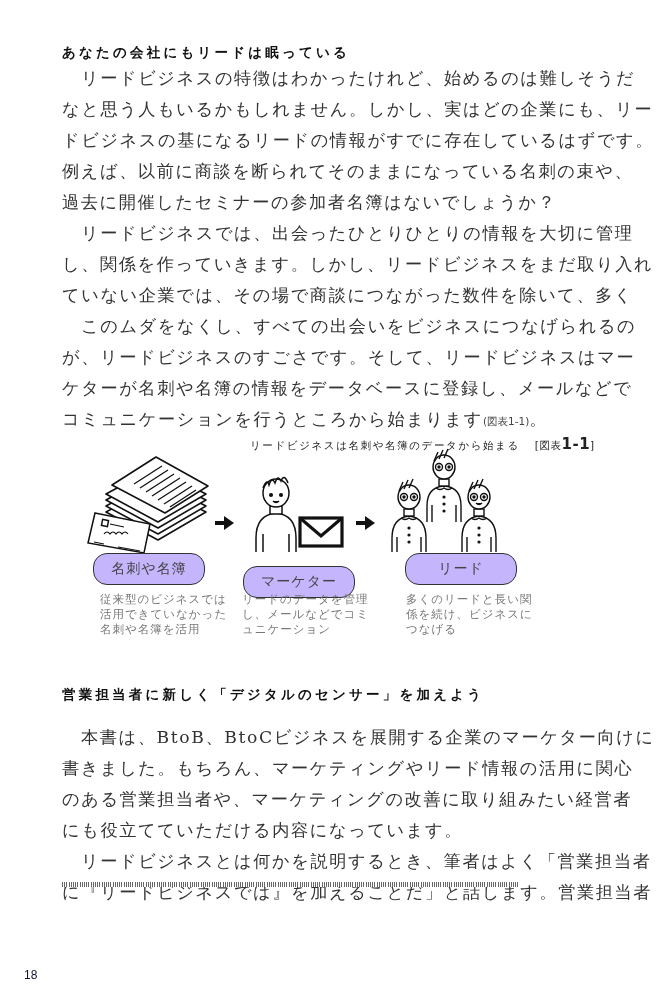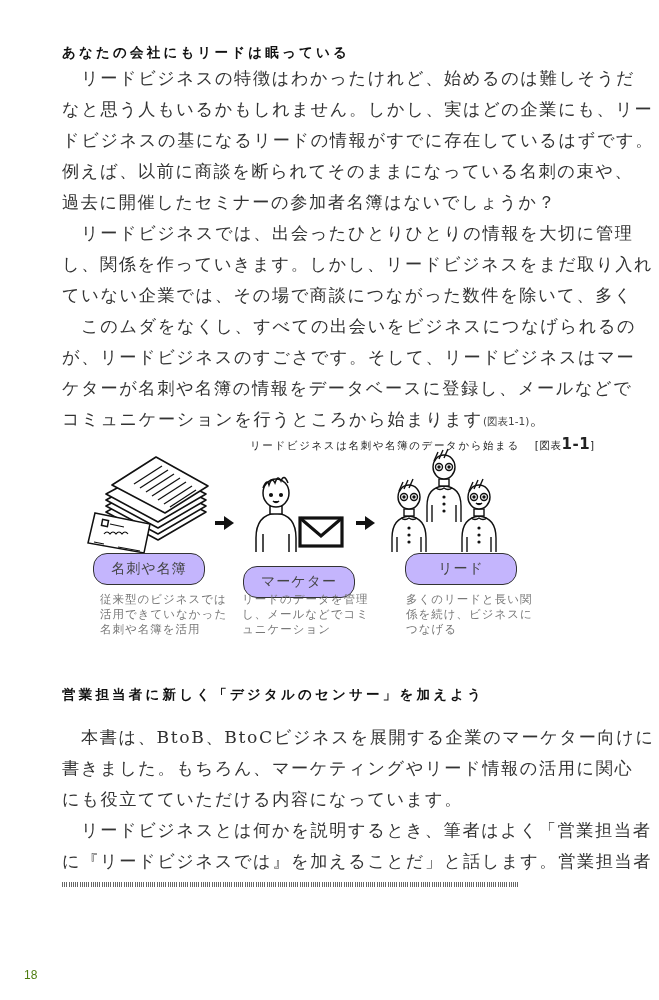--- a/index.html
+++ b/index.html
@@ -40,21 +40,21 @@
   .desc {
     position: absolute; font-family: "DejaVu Sans", sans-serif; font-size: 11.5px;
     line-height: 15px; color: #777; letter-spacing: 1px; white-space: nowrap;
   }
   .rule {
     position: absolute; left: 62px; top: 882px; width: 458px; height: 5px;
     background: repeating-linear-gradient(90deg, #666 0 1px, #fff 1px 2.2px);
   }
   .page-num {
     position: absolute; left: 24px; top: 968px;
-    font-family: "Liberation Sans", sans-serif; font-size: 12px; color: #4d7c0f;
+    font-family: "Liberation Sans", sans-serif; font-size: 12px; color: #0f172a;
   }
   svg.illus { position: absolute; left: 0; top: 0; }
 </style>
 </head>
 <body>
 
 <div class="page">
 
   <div class="heading" style="top:44px;">あなたの会社にもリードは眠っている</div>
 
@@ -207,20 +207,21 @@
     <div>係を続け、ビジネスに</div>
     <div>つなげる</div>
   </div>
 
   <div class="heading" style="top:686px;">営業担当者に新しく「デジタルのセンサー」を加えよう</div>
 
   <div class="body-text" style="top:705px;margin-top:17px;">
     <p>
       <span class="line indent">本書は、BtoB、BtoCビジネスを展開する企業のマーケター向けに</span>
       <span class="line">書きました。もちろん、マーケティングやリード情報の活用に関心</span>
+      <span class="line">のある営業担当者や、マーケティングの改善に取り組みたい経営者</span>
       <span class="line">にも役立てていただける内容になっています。</span>
     </p>
     <p>
       <span class="line indent">リードビジネスとは何かを説明するとき、筆者はよく「営業担当者</span>
       <span class="line">に『リードビジネスでは』を加えることだ」と話します。営業担当者</span>
     </p>
   </div>
 
   <div class="rule"></div>
 

